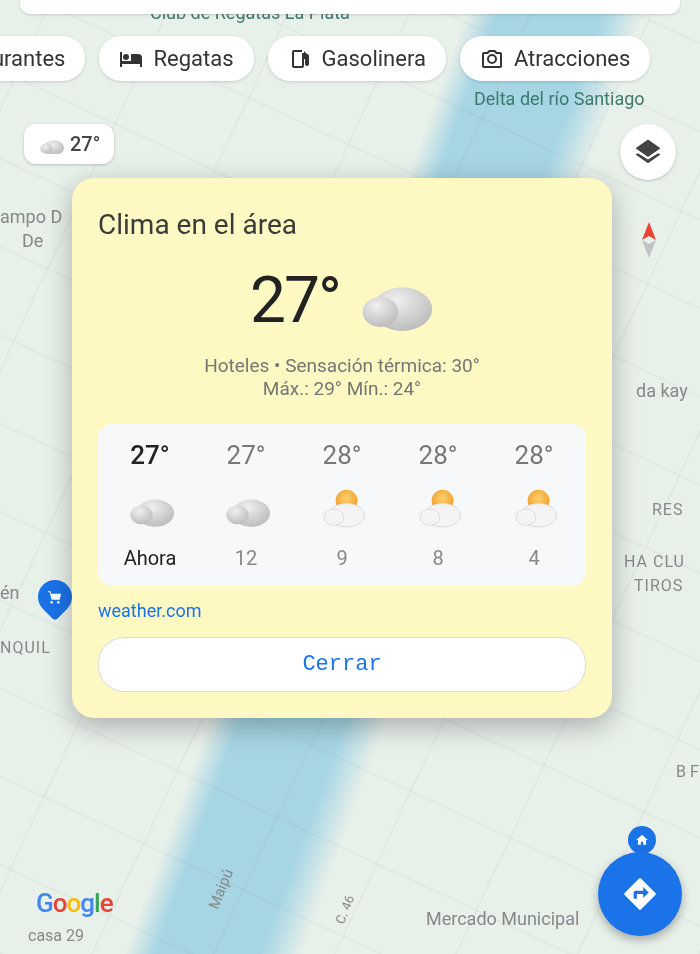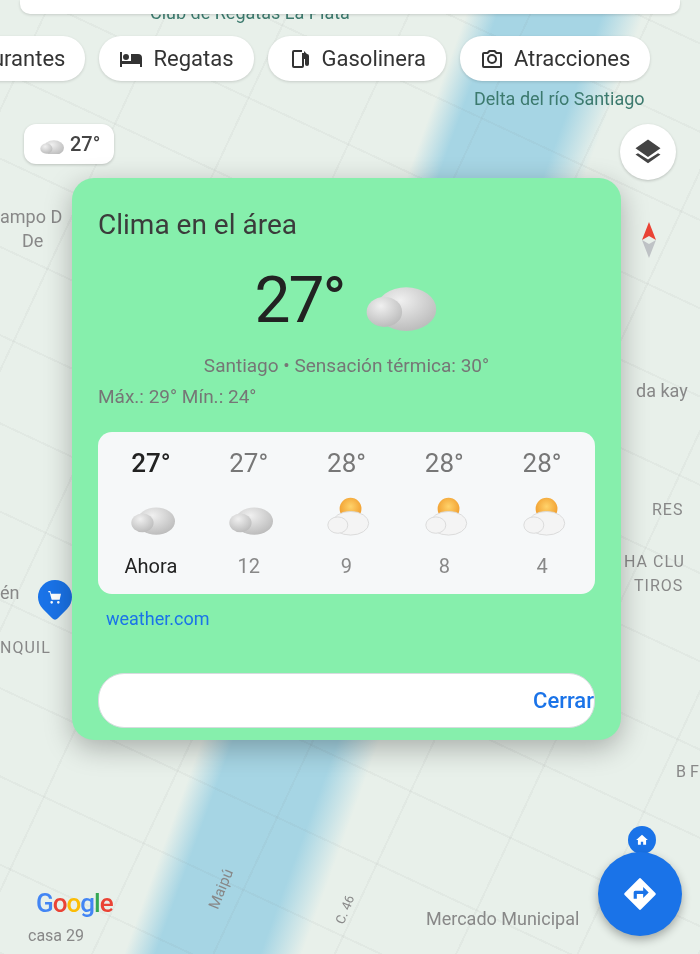--- a/index.html
+++ b/index.html
@@ -148,25 +148,25 @@
     .glogo span:nth-child(3){color:#FBBC05;}
     .glogo span:nth-child(4){color:#4285F4;}
     .glogo span:nth-child(5){color:#34A853;}
     .glogo span:nth-child(6){color:#EA4335;}
     
     
     .modal {
       position: absolute;
       top: 178px;
       left: 72px;
-      right: 79px;
-      background: #86efac;
+      right: 88px;
+      background: #fef9c3;
       border-radius: 22px;
       box-shadow: 0 8px 28px rgba(0,0,0,0.28);
-      padding: 30px 26px 12px;
+      padding: 30px 26px 26px;
     }
     .modal-title {
       font-size: 28px;
       color: #3b3b3b;
       font-weight: 400;
       margin-bottom: 22px;
     }
     .current {
       display:flex;
       justify-content:center;
@@ -181,24 +181,24 @@
       letter-spacing: -2px;
     }
     .big-cloud { width: 80px; height: 60px; }
     .cond-line {
       text-align:center;
       color:#767676;
       font-size:19px;
       margin-top: 16px;
     }
     .cond-line2 {
-      text-align:left;
+      text-align:center;
       color:#767676;
       font-size:19px;
-      margin-top: 8px;
+      margin-top: 0;
     }
     .forecast {
       display:flex;
       background:#f6f8f9;
       border-radius:14px;
       margin-top: 24px;
       padding: 16px 4px;
     }
     .fc-item {
       flex:1;
@@ -214,33 +214,33 @@
     }
     .fc-item.now .fc-temp { color:#222; font-weight:500; }
     .fc-item.now .fc-time { color:#222; font-weight:400; }
     .fc-time { font-size:20px; color:#888; }
     .fc-icon { width:48px; height:40px; position:relative; }
     .attribution {
       margin-top: 14px;
       color:#1a73e8;
       font-size:18px;
       font-weight:400;
-      margin-left:8px;
     }
     .close-btn {
-      margin-top: 44px;
+      margin-top: 16px;
       width:100%;
       border:1px solid #d7dbdf;
       background:#fff;
       border-radius: 26px;
       padding: 14px 0;
       font-size: 22px;
       color:#1a73e8;
-      text-align:right;
+      text-align:center;
       font-weight:500;
+      font-family:Liberation Mono, monospace;
     }
   </style>
 </head>
 <body>
 
 <svg width="0" height="0" style="position:absolute">
   <defs>
     <radialGradient id="cloudgrad" cx="40%" cy="30%" r="70%">
       <stop offset="0%" stop-color="#f0f0f0"></stop>
       <stop offset="100%" stop-color="#bdbdbd"></stop>
@@ -350,21 +350,21 @@
   <div class="modal-title">Clima en el área</div>
 
   <div class="current">
     <div class="current-temp">27°</div>
     <svg class="big-cloud" viewBox="0 0 56 44">
         <use href="#cloud-shape"></use>
       </svg>
   </div>
 
   <div class="cond-line">
-    <span>Santiago</span><span> • </span><span>Sensación térmica: 30°</span>
+    <span>Hoteles</span><span> • </span><span>Sensación térmica: 30°</span>
   </div>
   <div class="cond-line2">Máx.: 29° Mín.: 24°</div>
 
   <div class="forecast">
     <div class="fc-item now">
       <div class="fc-temp">27°</div>
       <svg class="fc-icon" viewBox="0 0 56 44">
           <use href="#cloud-shape"></use>
         </svg>
       <div class="fc-time">Ahora</div>

